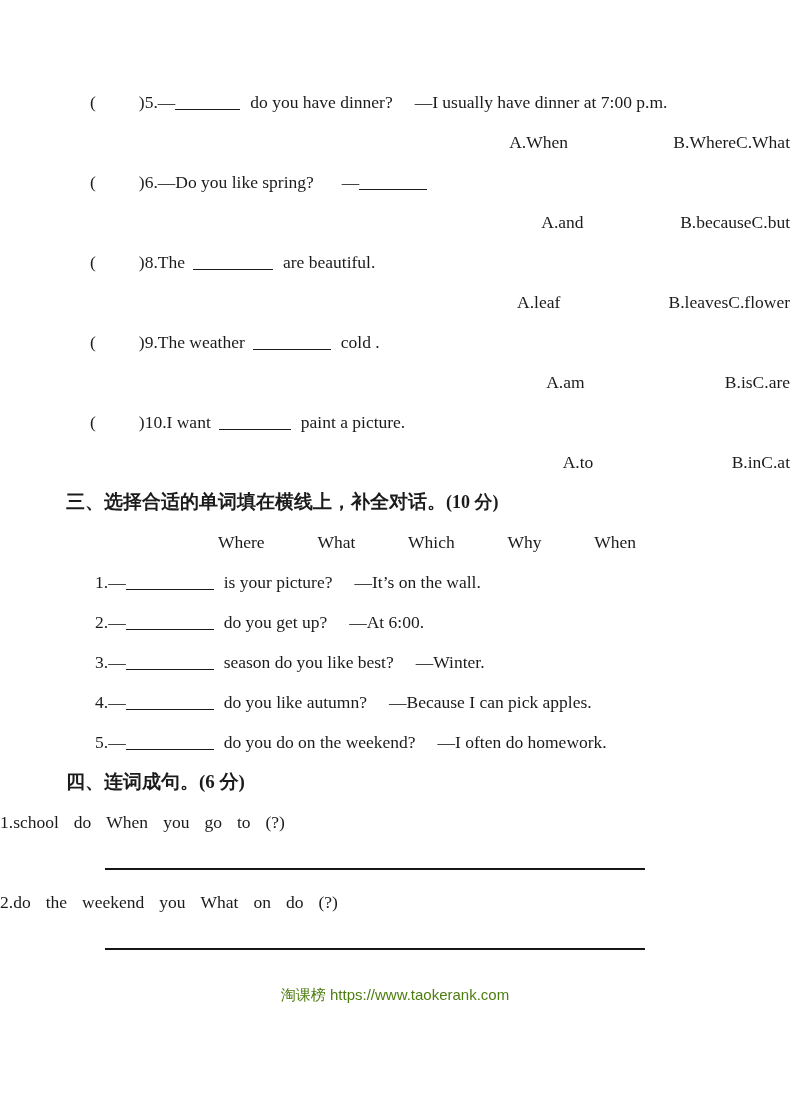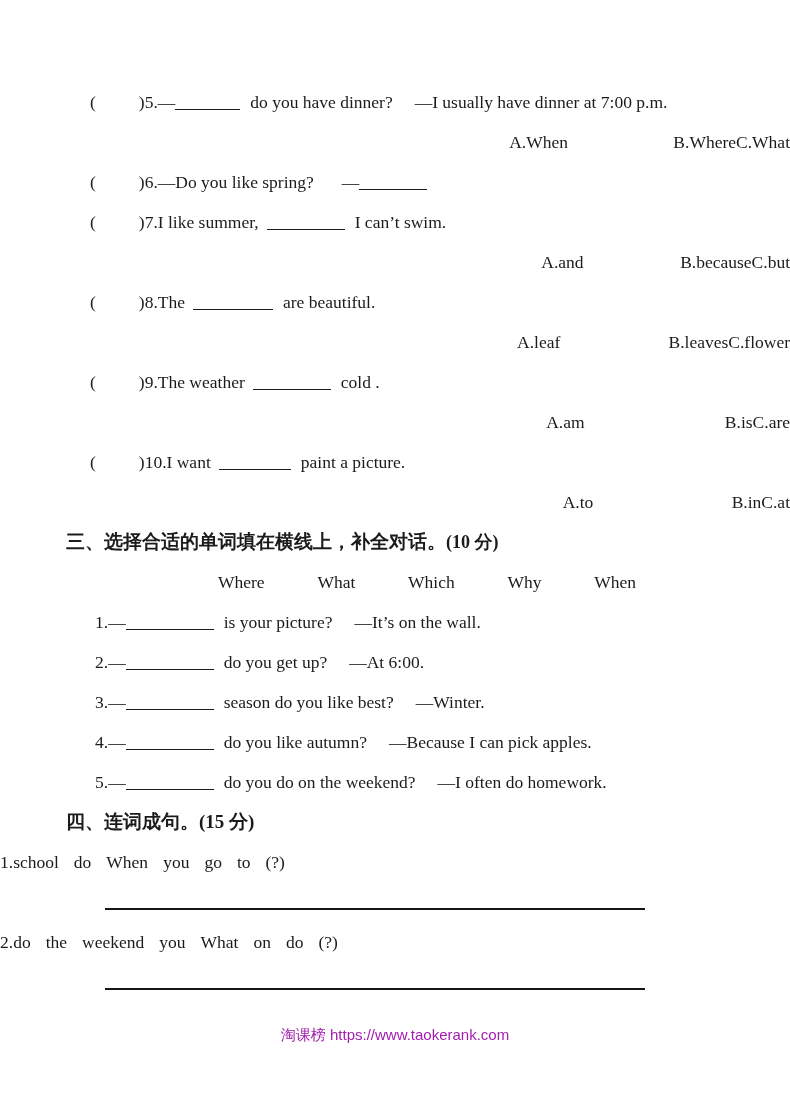--- a/index.html
+++ b/index.html
@@ -51,34 +51,33 @@
     margin: 26px 0 0 105px;
     border-top: 2px solid #161616;
     height: 0;
   }
   .row.sent2 { margin-top: 12px; }
   .footer {
     margin-top: 36px;
     text-align: center;
     font-family: "Liberation Sans", "DejaVu Sans", sans-serif;
     font-size: 15px;
-    color: #a21caf;
+    color: #4d7c0f;
   }
 </style>
 </head>
 <body>
 
 <div class="sheet">
 
   <div class="row q"><span class="paren">(</span><span class="qnum">)5.</span><span>—</span><span class="blank w65"></span><span class="sp s10"></span><span>do you have dinner?</span><span class="sp s22"></span><span>—I usually have dinner at 7:00 p.m.</span></div>
   <div class="row opts"><span class="opt a">A.When</span><span class="opt b">B.Where</span><span class="opt c">C.What</span></div>
 
   <div class="row q"><span class="paren">(</span><span class="qnum">)6.</span><span>—Do you like spring?</span><span class="sp s28"></span><span>—</span><span class="blank w68"></span></div>
 
-  <div class="row q"><span class="paren">(</span><span class="qnum">)7.</span><span>I like summer,</span><span class="sp s8"></span><span class="blank w78"></span><span class="sp s10"></span><span>I can’t swim.</span></div>
   <div class="row opts"><span class="opt a">A.and</span><span class="opt b">B.because</span><span class="opt c">C.but</span></div>
 
   <div class="row q"><span class="paren">(</span><span class="qnum">)8.</span><span>The</span><span class="sp s8"></span><span class="blank w80"></span><span class="sp s10"></span><span>are beautiful.</span></div>
   <div class="row opts"><span class="opt a">A.leaf</span><span class="opt b">B.leaves</span><span class="opt c">C.flower</span></div>
 
   <div class="row q"><span class="paren">(</span><span class="qnum">)9.</span><span>The weather</span><span class="sp s8"></span><span class="blank w78"></span><span class="sp s10"></span><span>cold .</span></div>
   <div class="row opts"><span class="opt a">A.am</span><span class="opt b">B.is</span><span class="opt c">C.are</span></div>
 
   <div class="row q"><span class="paren">(</span><span class="qnum">)10.</span><span>I want</span><span class="sp s8"></span><span class="blank w72"></span><span class="sp s10"></span><span>paint a picture.</span></div>
   <div class="row opts"><span class="opt a">A.to</span><span class="opt b">B.in</span><span class="opt c">C.at</span></div>
@@ -96,21 +95,21 @@
   <div class="row item"><span>1.</span><span>—</span><span class="blank w88"></span><span class="sp s10"></span><span>is your picture?</span><span class="sp s22"></span><span>—It’s on the wall.</span></div>
 
   <div class="row item"><span>2.</span><span>—</span><span class="blank w88"></span><span class="sp s10"></span><span>do you get up?</span><span class="sp s22"></span><span>—At 6:00.</span></div>
 
   <div class="row item"><span>3.</span><span>—</span><span class="blank w88"></span><span class="sp s10"></span><span>season do you like best?</span><span class="sp s22"></span><span>—Winter.</span></div>
 
   <div class="row item"><span>4.</span><span>—</span><span class="blank w88"></span><span class="sp s10"></span><span>do you like autumn?</span><span class="sp s22"></span><span>—Because I can pick apples.</span></div>
 
   <div class="row item"><span>5.</span><span>—</span><span class="blank w88"></span><span class="sp s10"></span><span>do you do on the weekend?</span><span class="sp s22"></span><span>—I often do homework.</span></div>
 
-  <div class="row heading"><span>四、连词成句。</span><span>(15 分)</span></div>
+  <div class="row heading"><span>四、连词成句。</span><span>(6 分)</span></div>
 
   <div class="row sent"><span class="w">1.school</span><span class="w">do</span><span class="w">When</span><span class="w">you</span><span class="w">go</span><span class="w">to</span><span class="w">(?)</span></div>
 
   <div class="ansline"></div>
 
   <div class="row sent sent2"><span class="w">2.do</span><span class="w">the</span><span class="w">weekend</span><span class="w">you</span><span class="w">What</span><span class="w">on</span><span class="w">do</span><span class="w">(?)</span></div>
 
   <div class="ansline"></div>
 
   <div class="footer"><span>淘课榜 https://www.taokerank.com</span></div>

